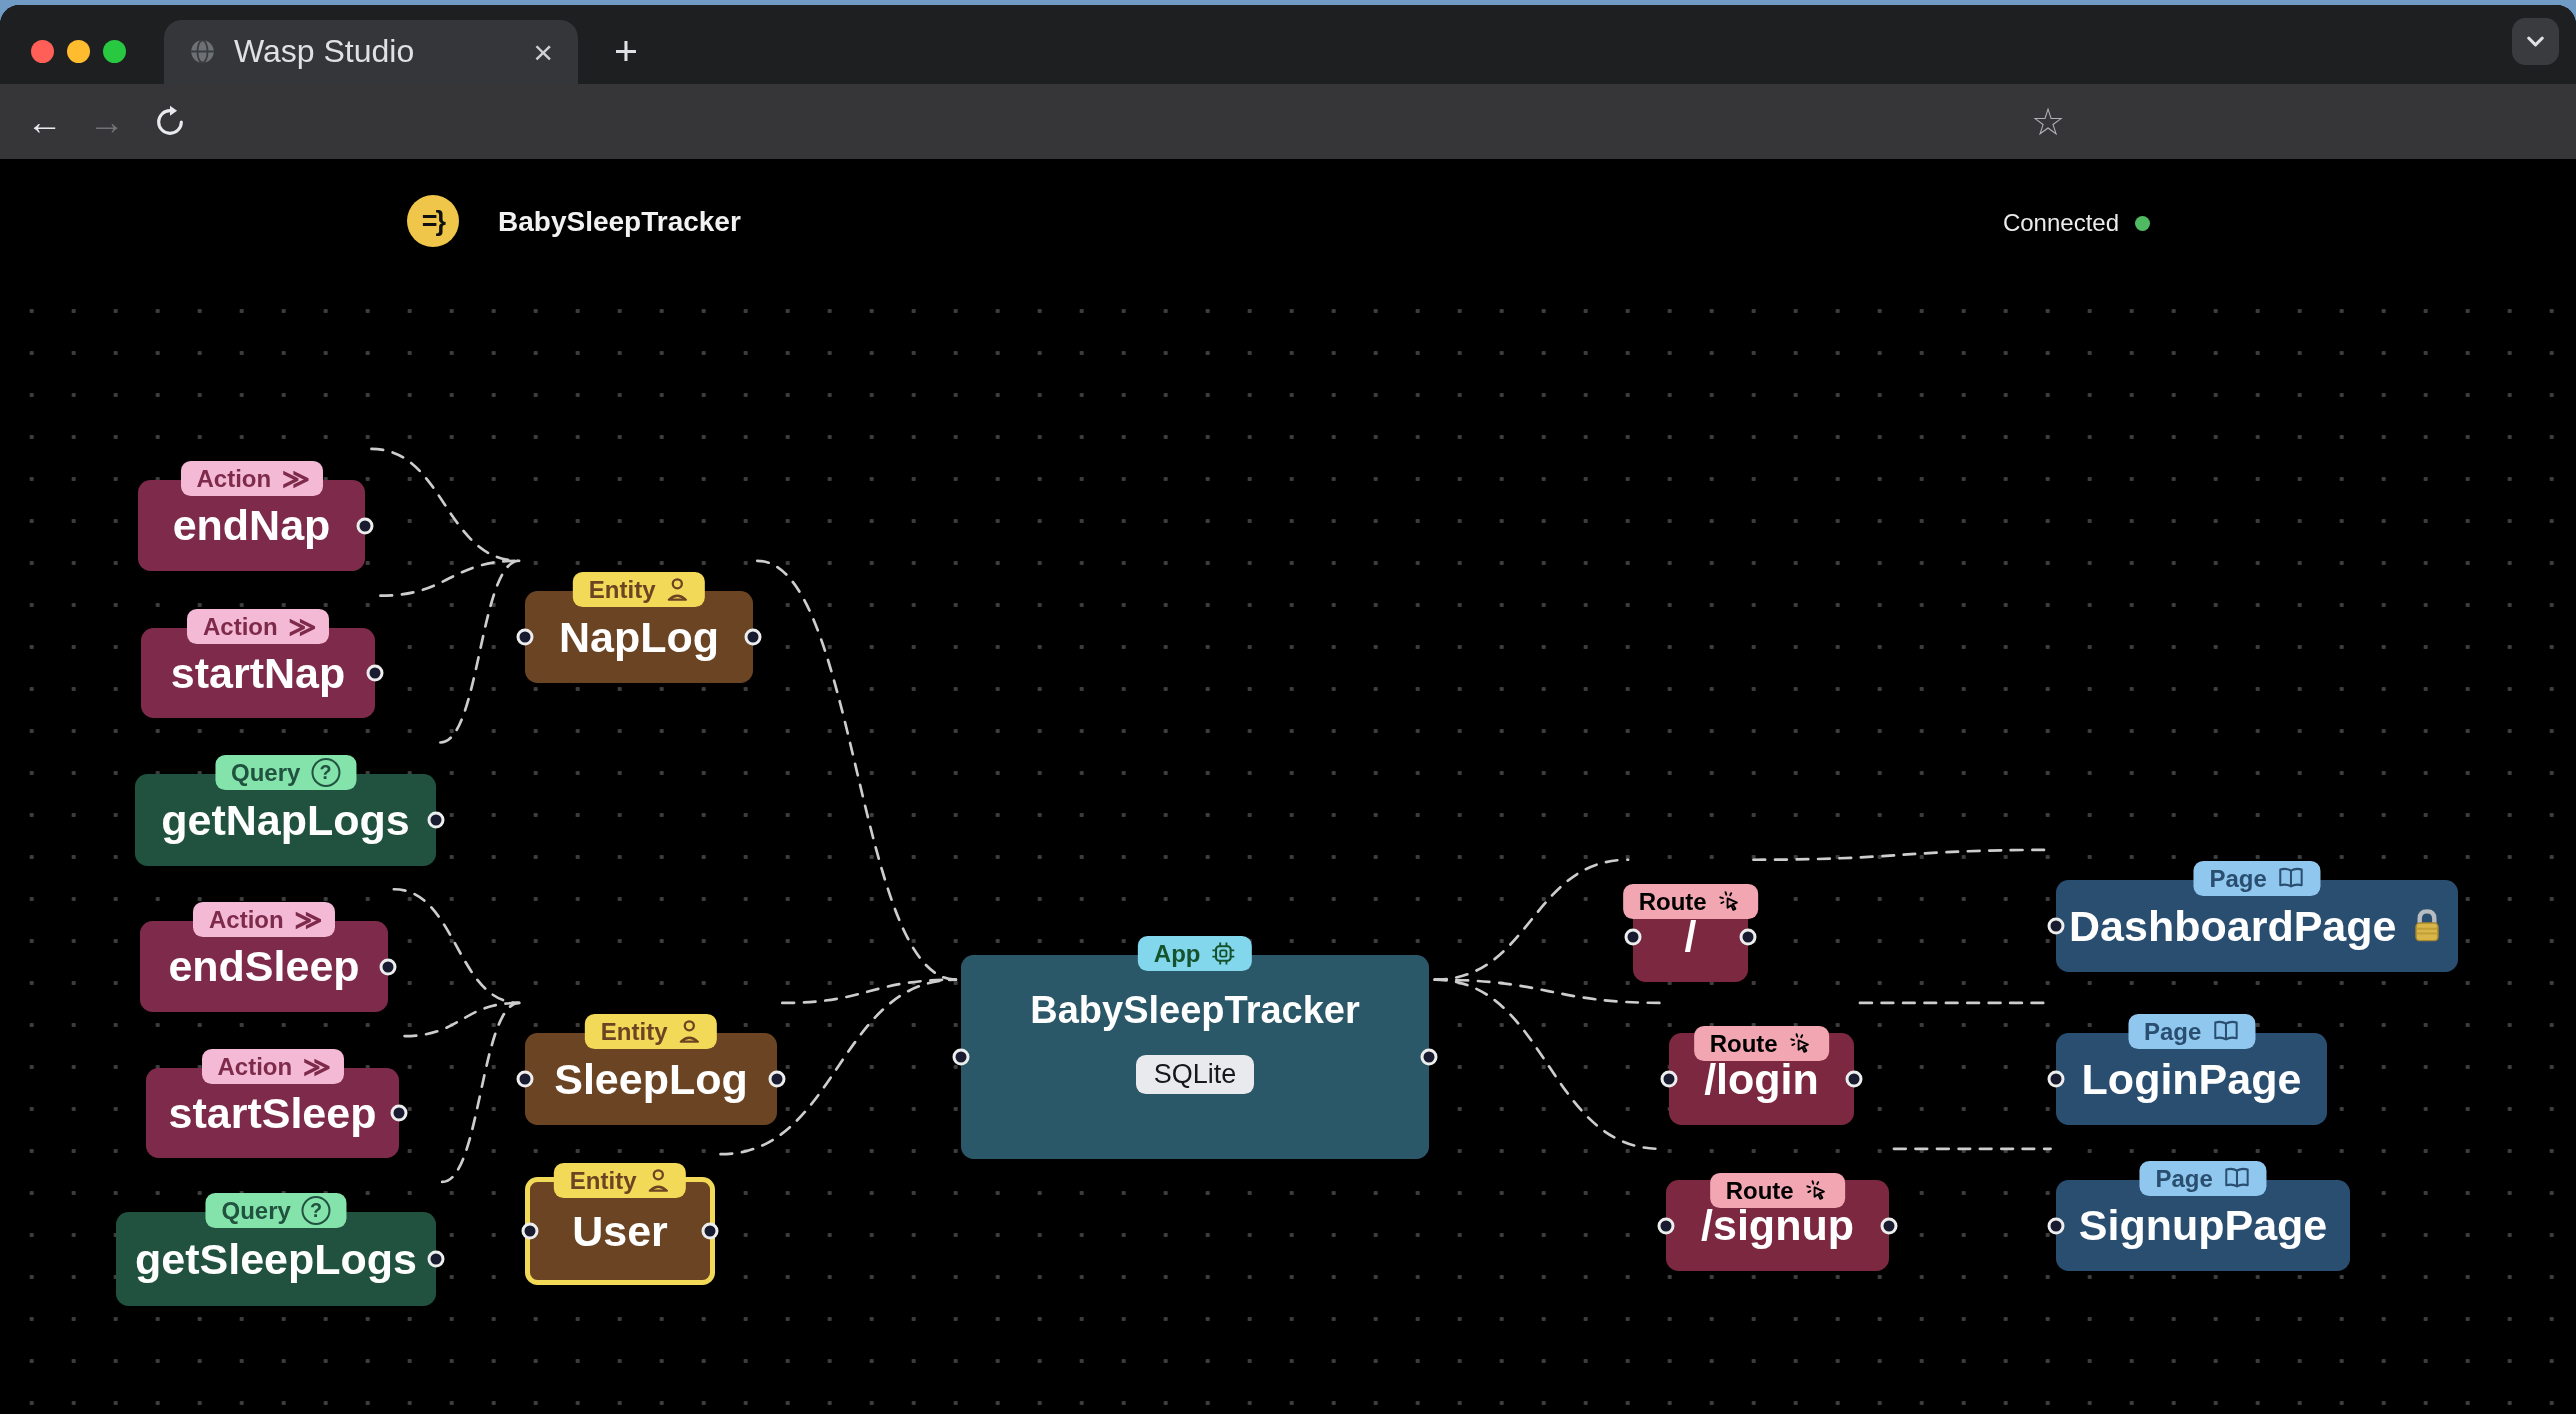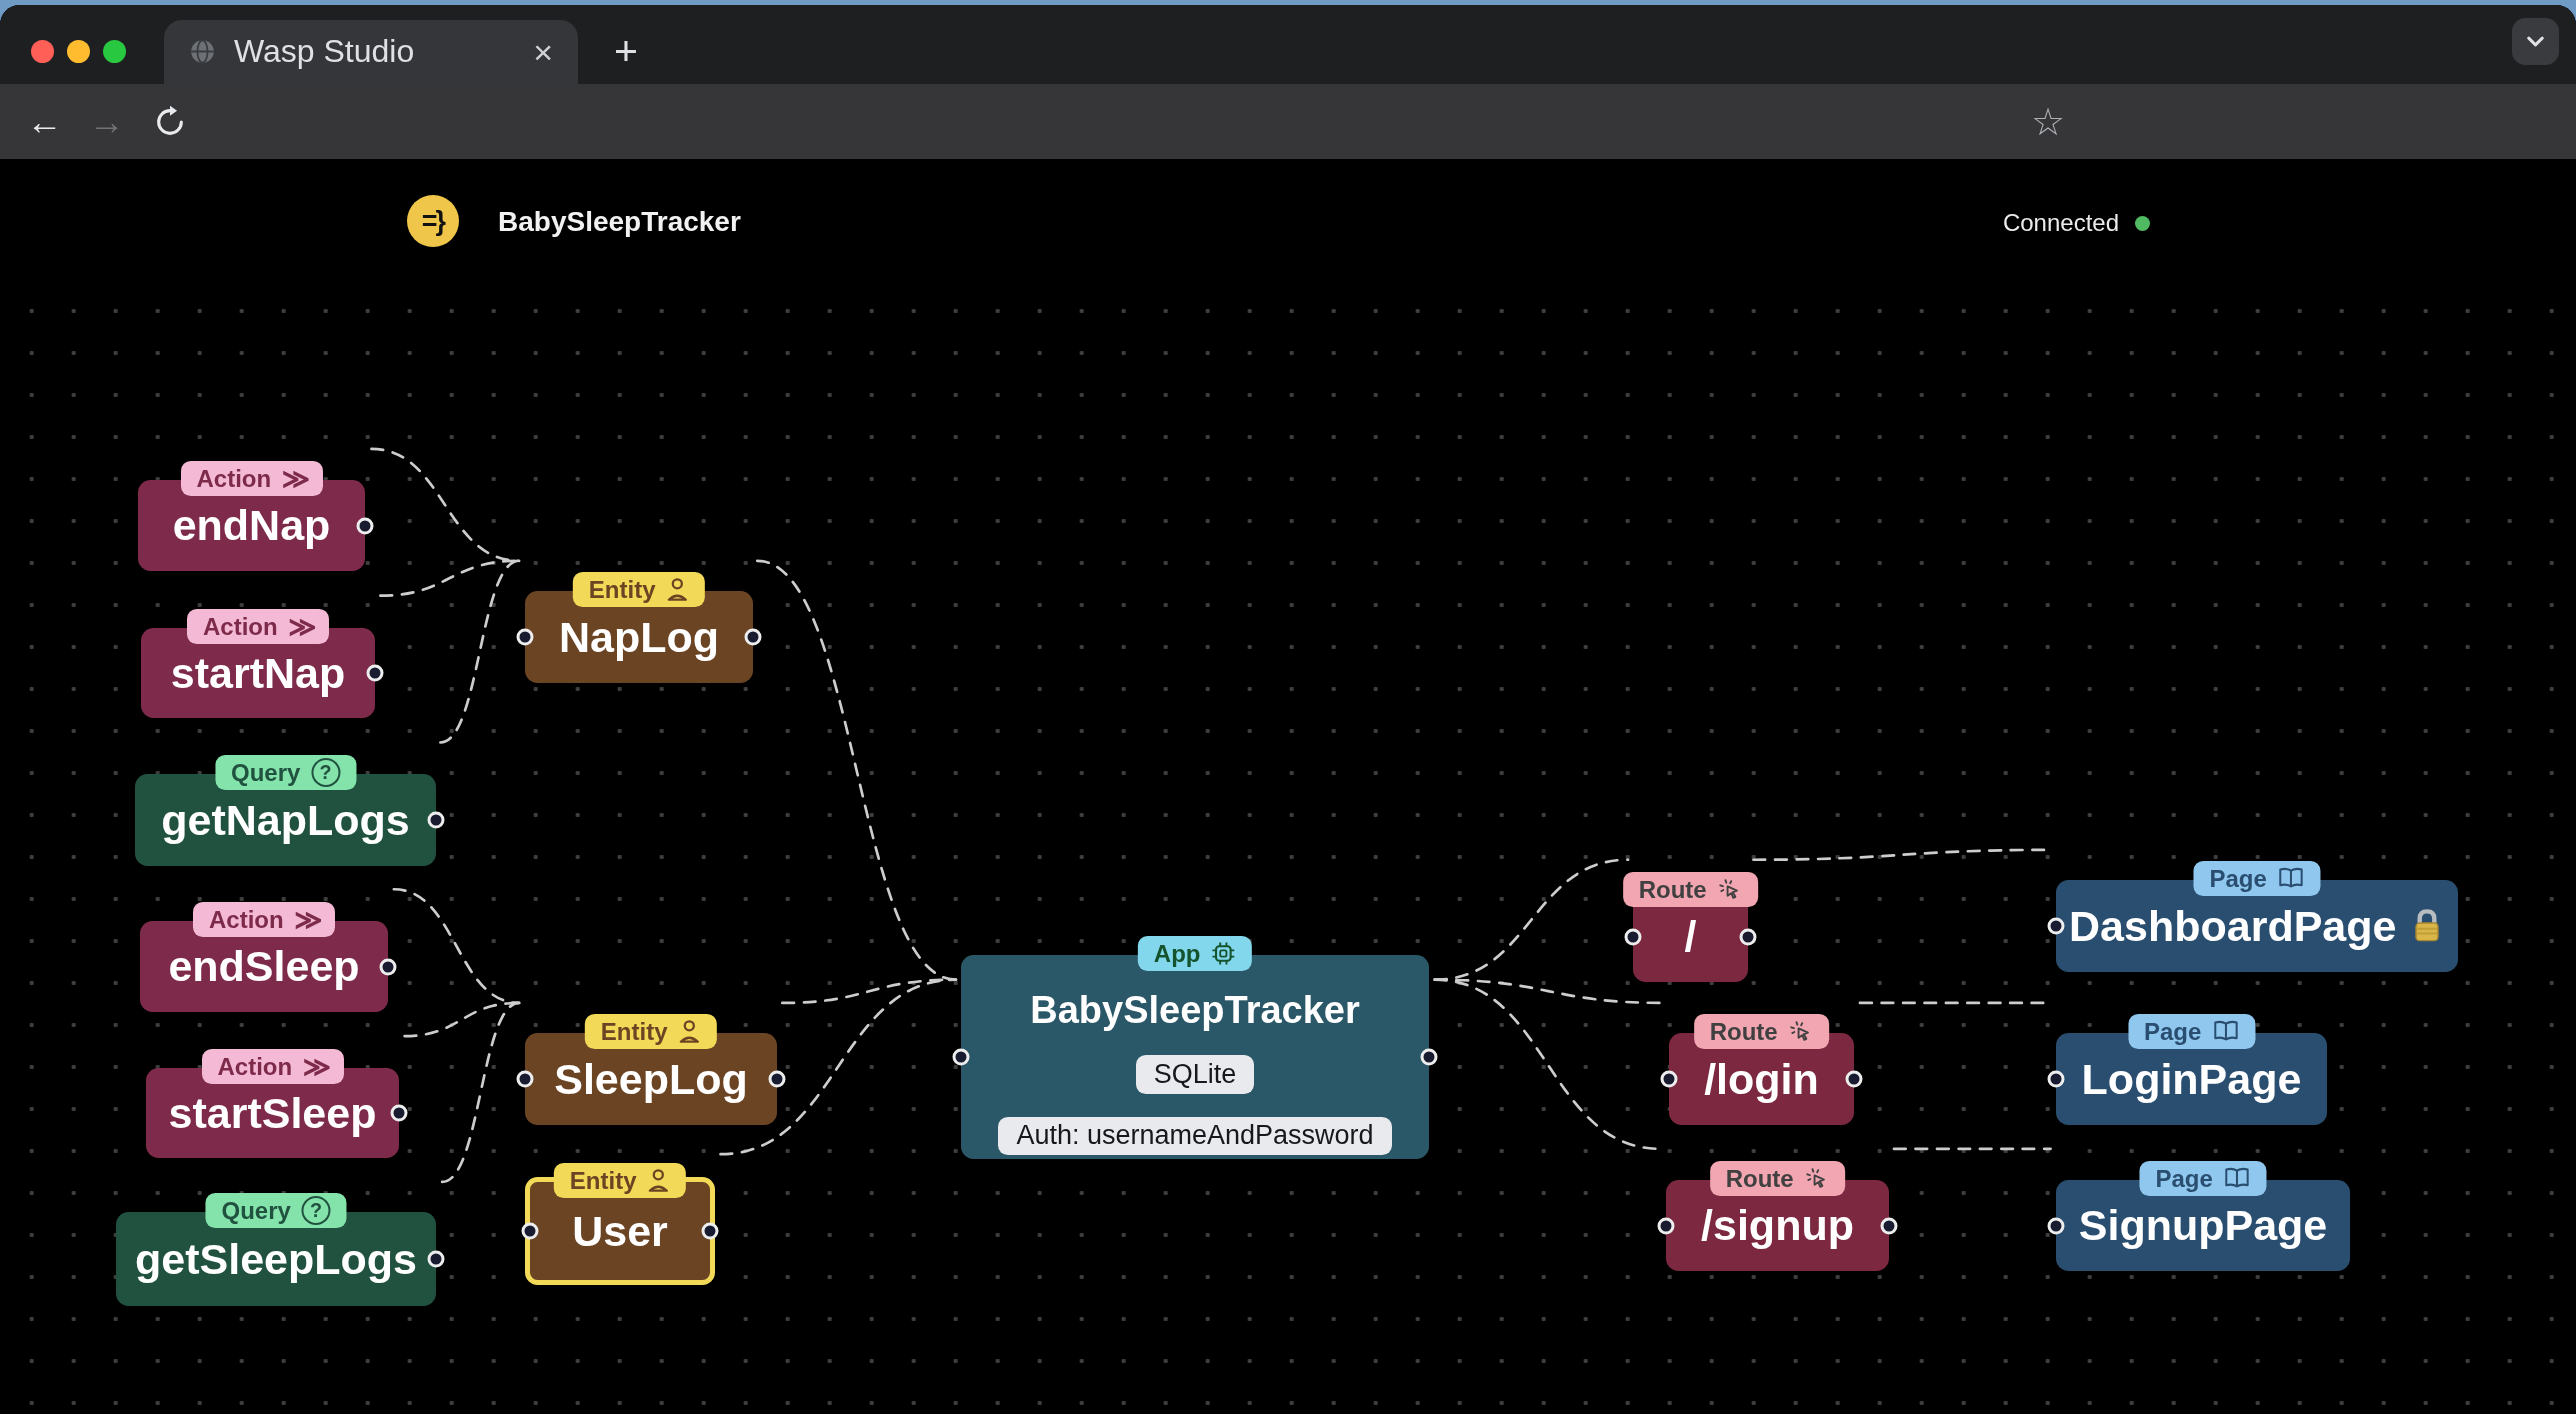--- a/index.html
+++ b/index.html
@@ -62,21 +62,21 @@
   .badge { position:absolute; top:-19px; left:50%; transform:translateX(-50%); height:35px;
            border-radius:9.8px; padding:0 16px; font-size:24px; font-weight:600; white-space:nowrap;
            display:flex; align-items:center; gap:10.7px; }
   .handle { position:absolute; width:17px; height:17px; border-radius:50%; background:#191c30;
             border:3.1px solid #ededed; top:50%; }
   .h-left  { left:0;    transform:translate(-50%,-50%); }
   .h-right { left:100%; transform:translate(-50%,-50%); }
   .n-action { background:#7e2a4a; } .b-action { background:#f3b9d5; color:#7e2a4a; }
   .n-query  { background:#215240; } .b-query  { background:#84e3ab; color:#215240; }
   .n-entity { background:#6b4423; } .b-entity { background:#f2d957; color:#6b4423; }
-  .n-route  { background:#7c2840; } .b-route  { background:#f1a6b2; color:#404040; }
+  .n-route  { background:#7c2840; } .b-route  { background:#f1a6b2; color:#000000;margin-top:12px; }
   .n-page   { background:#2a4e70; } .b-page   { background:#90c7ee; color:#2a4e70; }
   .n-app    { background:#2b5868; flex-direction:column; justify-content:flex-start; padding-top:34px; gap:23px; }
   .b-app    { background:#83d7ec; color:#14532d; }
   .n-user   { border:5.4px solid #f2d957; }
   .app-name { color:#fff; font-size:38px; font-weight:800; }
   .pill { background:#e9eaee; color:#15181c; font-size:27px; border-radius:9.8px; padding:3.6px 18px; }
   .qmark { display:inline-flex; width:29px; height:29px; border:2.2px solid currentColor; border-radius:50%;
            align-items:center; justify-content:center; font-size:19.7px; font-weight:700; }
   .chev { font-size:27px; font-weight:700; letter-spacing:-3.6px; }
 </style>
@@ -275,21 +275,20 @@
           <line x1="9" y1="19" x2="9" y2="22.5" stroke="currentColor" stroke-width="1.8"></line>
           <line x1="15" y1="19" x2="15" y2="22.5" stroke="currentColor" stroke-width="1.8"></line>
           <line x1="1.5" y1="9" x2="5" y2="9" stroke="currentColor" stroke-width="1.8"></line>
           <line x1="1.5" y1="15" x2="5" y2="15" stroke="currentColor" stroke-width="1.8"></line>
           <line x1="19" y1="9" x2="22.5" y2="9" stroke="currentColor" stroke-width="1.8"></line>
           <line x1="19" y1="15" x2="22.5" y2="15" stroke="currentColor" stroke-width="1.8"></line>
         </svg>
       </div>
       <div class="app-name">BabySleepTracker</div>
       <div class="pill">SQLite</div>
-      <div class="pill">Auth: usernameAndPassword</div>
       <span class="handle h-left" style="top:102px"></span>
       <span class="handle h-right" style="top:102px"></span>
     </div>
 
     <div class="node n-route" style="left:1633px;top:732px;width:115px;height:91px">
       <div class="badge b-route">
         <span>Route</span>
         <svg width="25" height="25" viewBox="0 0 24 24">
           <path d="M10 9 L19 13 L15 14.5 L17.5 19 L15.5 20 L13.5 15.5 L10 18 Z" fill="none" stroke="currentColor" stroke-width="1.8" stroke-linejoin="round"></path>
           <line x1="8" y1="3" x2="8.8" y2="5.5" stroke="currentColor" stroke-width="1.8" stroke-linecap="round"></line>

